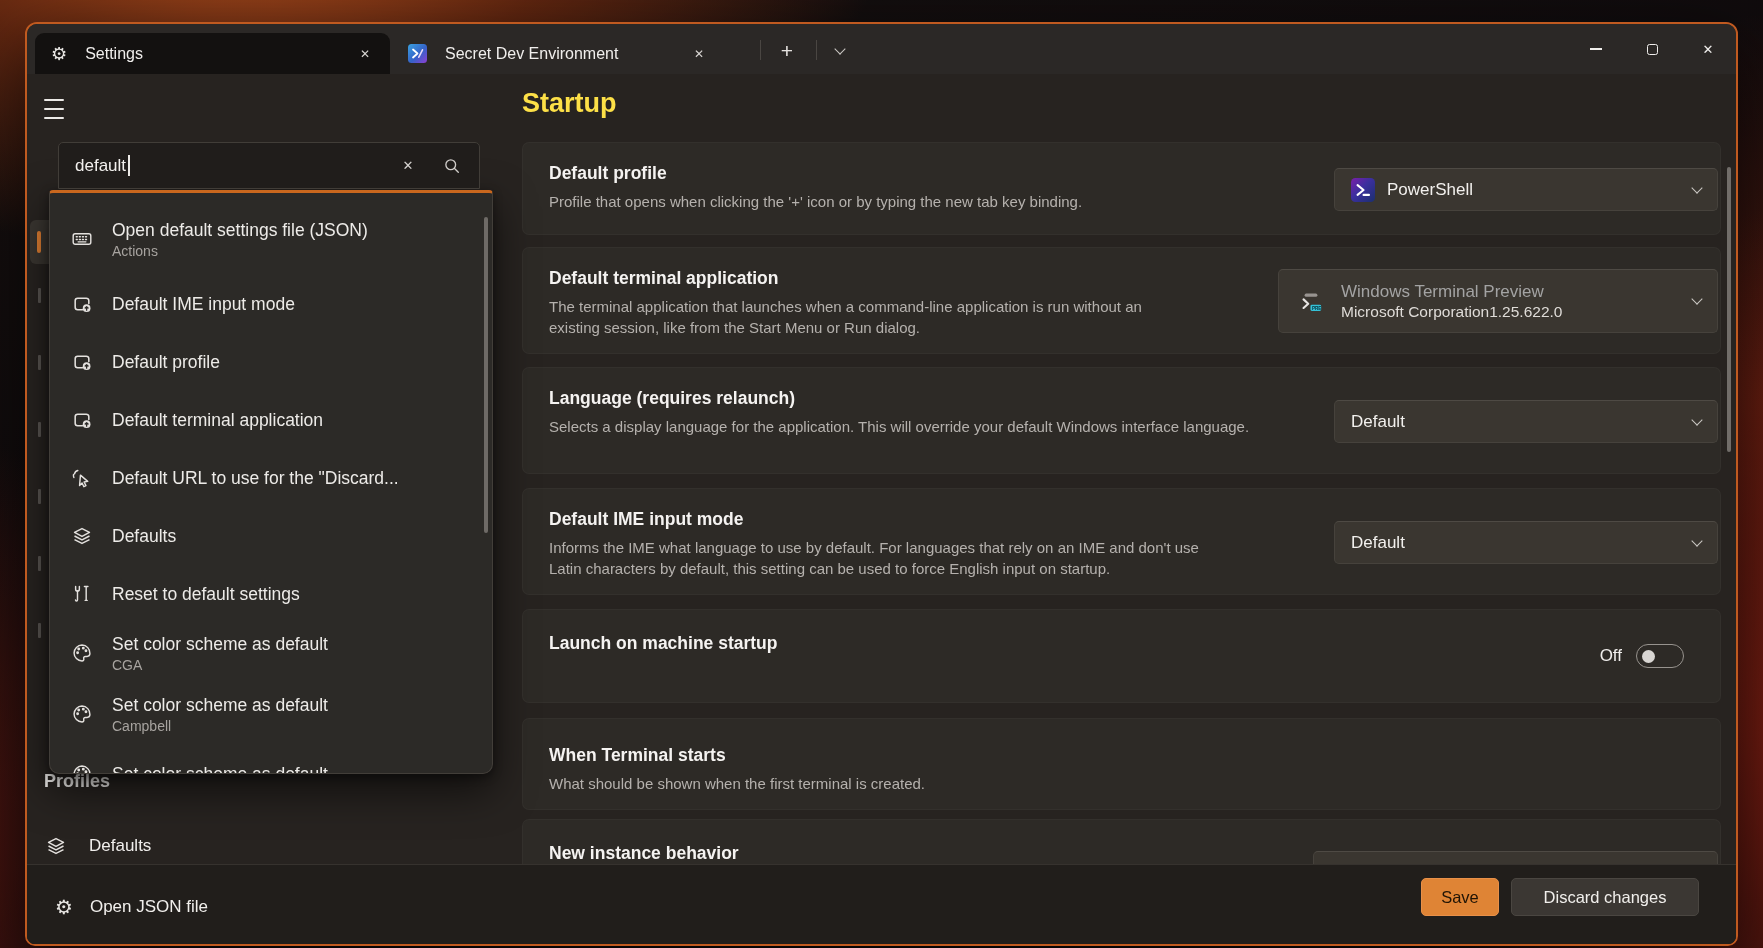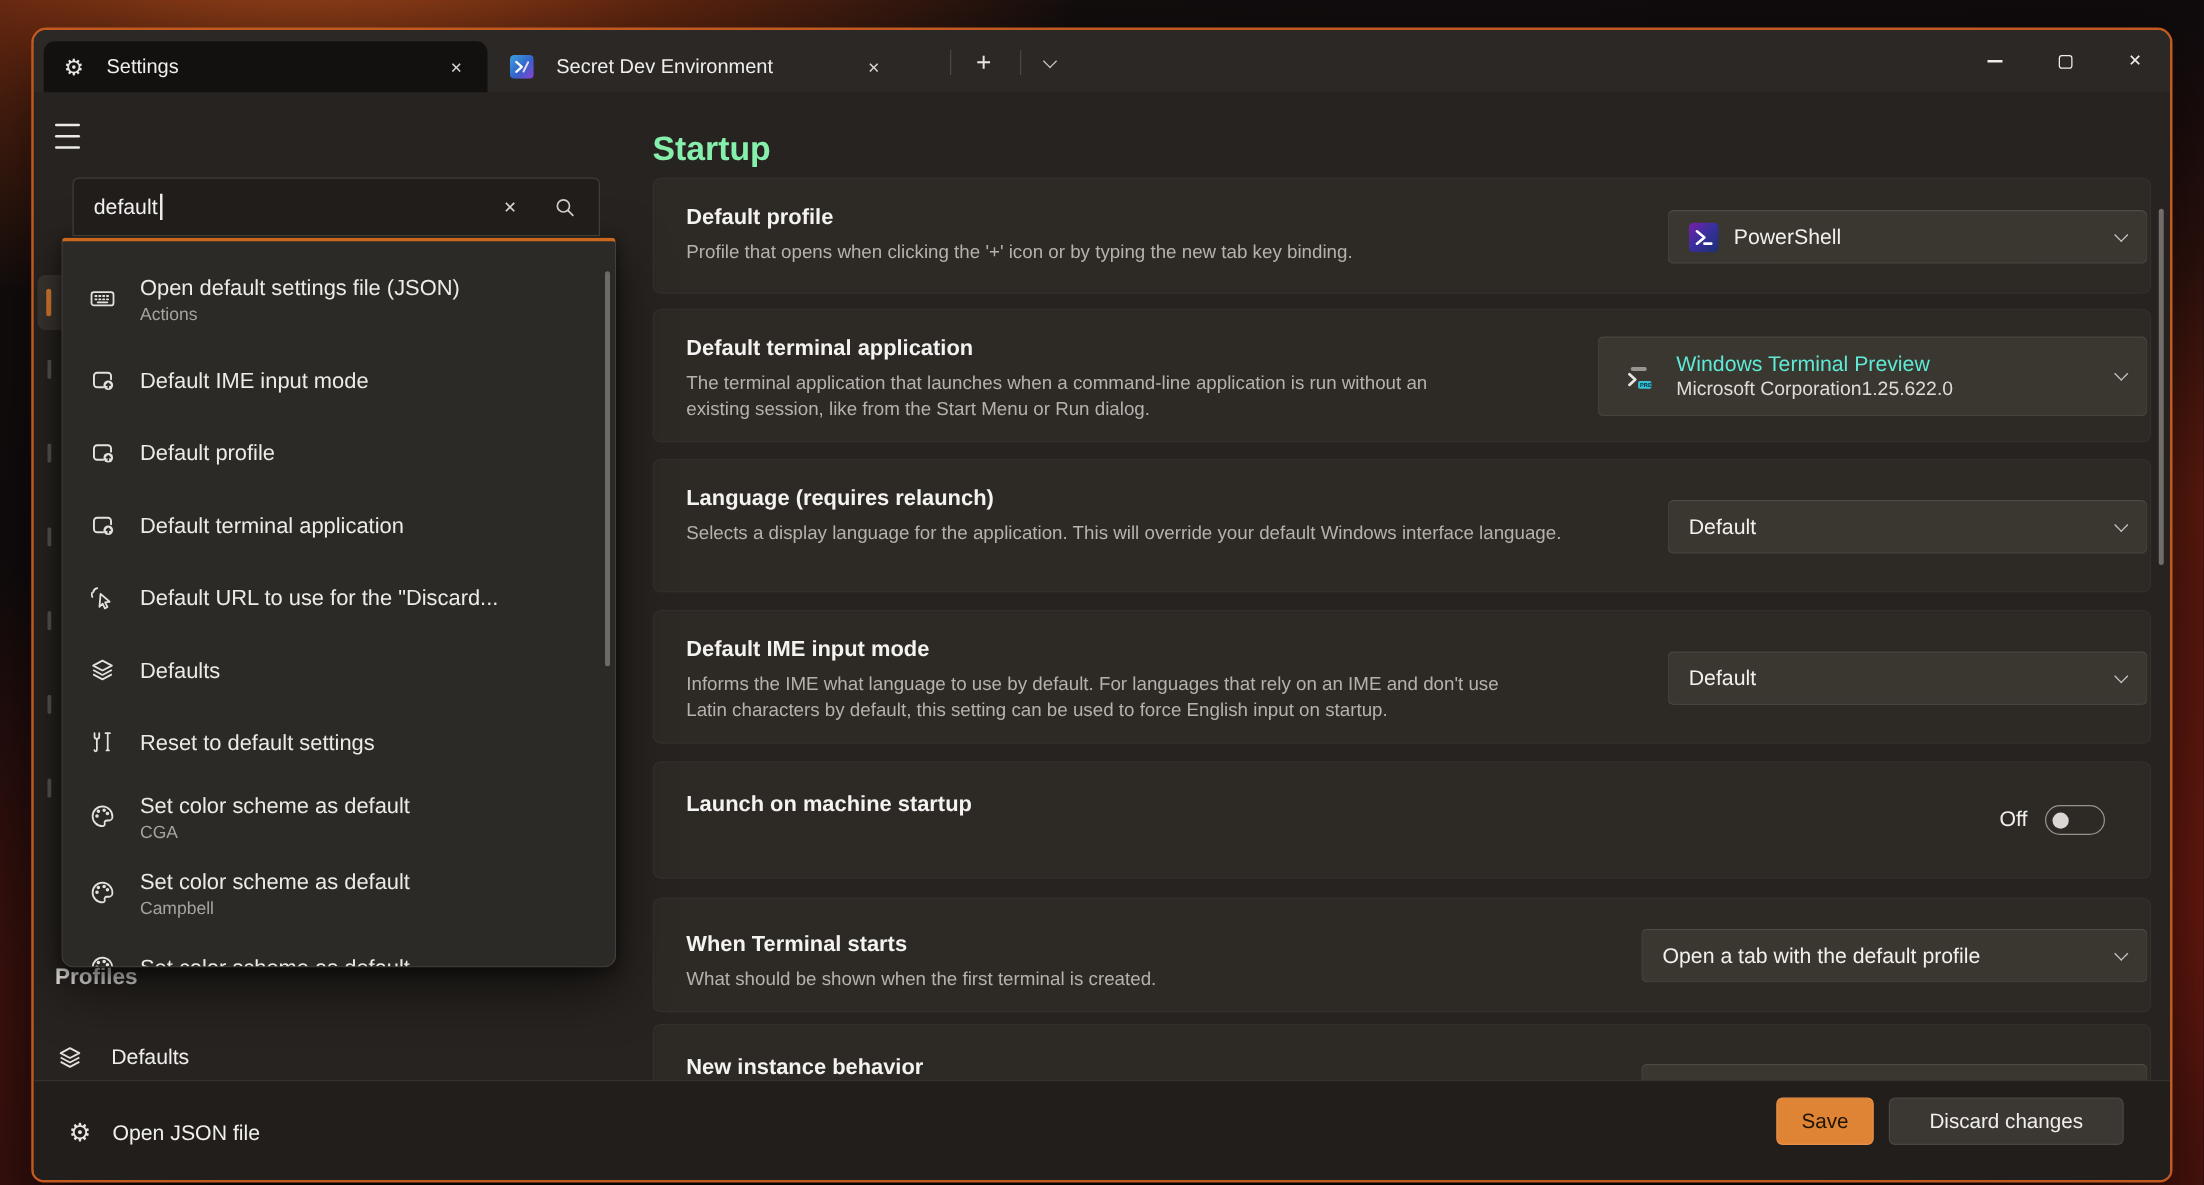--- a/index.html
+++ b/index.html
@@ -90,21 +90,21 @@
   .fi { display:flex; align-items:center; gap:19px; padding:0 26px 0 20px; }
   .fh1 { height:58px; }
   .fi1 { height:72px; } .fi8 { height:60px; } .fi9 { height:62px; }
   .ficon { width:23px; display:flex; justify-content:center; flex:none; }
   .ftxt { display:flex; flex-direction:column; gap:2px; min-width:0; }
   .ft { font-size:17.5px; color:#edebe8; white-space:nowrap; }
   .fs { font-size:14px; color:#a7a39f; }
   .flythumb { position:absolute; right:4px; top:24px; width:4px; height:316px; background:#6e6a66; border-radius:2px; }
   
   .content { position:absolute; left:495px; top:0; width:1199px; height:876px; z-index:2; }
-  .content h1 { position:absolute; left:0; top:14px; font-size:27px; font-weight:600; color:#86efac;margin-top:16px; }
+  .content h1 { position:absolute; left:0; top:14px; font-size:27px; font-weight:600; color:#fde047; }
   .card { position:absolute; left:0; width:1199px; background:#2d2a26; border:1px solid rgba(255,255,255,.03); border-radius:7px; padding:19px 0 0 26px; }
   .r1 { top:68px;  height:93px; }
   .r2 { top:173px; height:107px; }
   .r3 { top:293px; height:107px; }
   .r4 { top:414px; height:107px; }
   .r5 { top:535px; height:94px;  padding-top:22px; }
   .r6 { top:644px; height:92px;  padding-top:25px; }
   .r7 { top:745px; height:120px; padding-top:22px; }
   .ct { font-size:17.5px; font-weight:600; color:#f5f3f1; line-height:22px; }
   .cd { margin-top:7px; font-size:15px; color:#b5b1ad; line-height:21px; max-width:710px; }
@@ -116,21 +116,21 @@
     border-radius:5px; padding:0 16px; color:#f2f0ed; font-size:17px;
   }
   .drop .chev { margin-left:auto; }
   .d1 { top:25px; width:384px; height:43px; }
   .d2 { top:21px; width:440px; height:64px; gap:14px; }
   .d3 { top:32px; width:384px; height:43px; }
   .d4 { top:32px; width:384px; height:43px; }
   .d6 { top:24px; width:405px; height:43px; }
   .d7 { top:31px; width:405px; height:43px; }
   .d2 .two { display:flex; flex-direction:column; gap:1px; }
-  .d2 .l1 { font-size:17px; color:#5eead4; }
+  .d2 .l1 { font-size:17px; color:#a3a3a3; }
   .d2 .l2 { font-size:15.5px; color:#dfdcd8; display:flex; column-gap:0; }
   .togglewrap { position:absolute; right:36px; top:0; height:100%; display:flex; align-items:center; gap:14px; color:#f0eeec; font-size:17px; }
   .toggle { width:48px; height:24px; border:1px solid #97938e; border-radius:13px; position:relative; }
   .knob { position:absolute; left:5px; top:4.5px; width:13px; height:13px; border-radius:50%; background:#d9d6d3; }
   .vthumb { position:absolute; right:5px; top:93px; width:4px; height:285px; background:#716d69; border-radius:2px; z-index:25; }
   
   .footer { position:absolute; left:0; right:0; top:790px; height:86px; background:#211e1b; border-top:1px solid #36322e; z-index:20; }
   .openjson { position:absolute; left:18px; top:21px; height:42px; display:flex; align-items:center; gap:17px; color:#f1efec; font-size:17px; padding:0 10px; border-radius:5px; }
   .openjson .gear { font-size:20px; color:#e8e6e3; line-height:1; }
   .fbtn { position:absolute; top:13px; height:38px; border-radius:5px; display:flex; align-items:center; justify-content:center; font-size:16.5px; }
@@ -300,24 +300,20 @@
             <span>Off</span>
             <div class="toggle">
                 <div class="knob"></div>
               </div>
           </div>
         </div>
 
         <div class="card r6">
           <div class="ct">When Terminal starts</div>
           <div class="cd">What should be shown when the first terminal is created.</div>
-          <div class="drop d6">
-            <span>Open a tab with the default profile</span>
-            <i class="chev"></i>
-          </div>
         </div>
 
         <div class="card r7">
           <div class="ct">New instance behavior</div>
           <div class="drop d7"></div>
         </div>
       </div>
 
       <div class="vthumb"></div>
 

